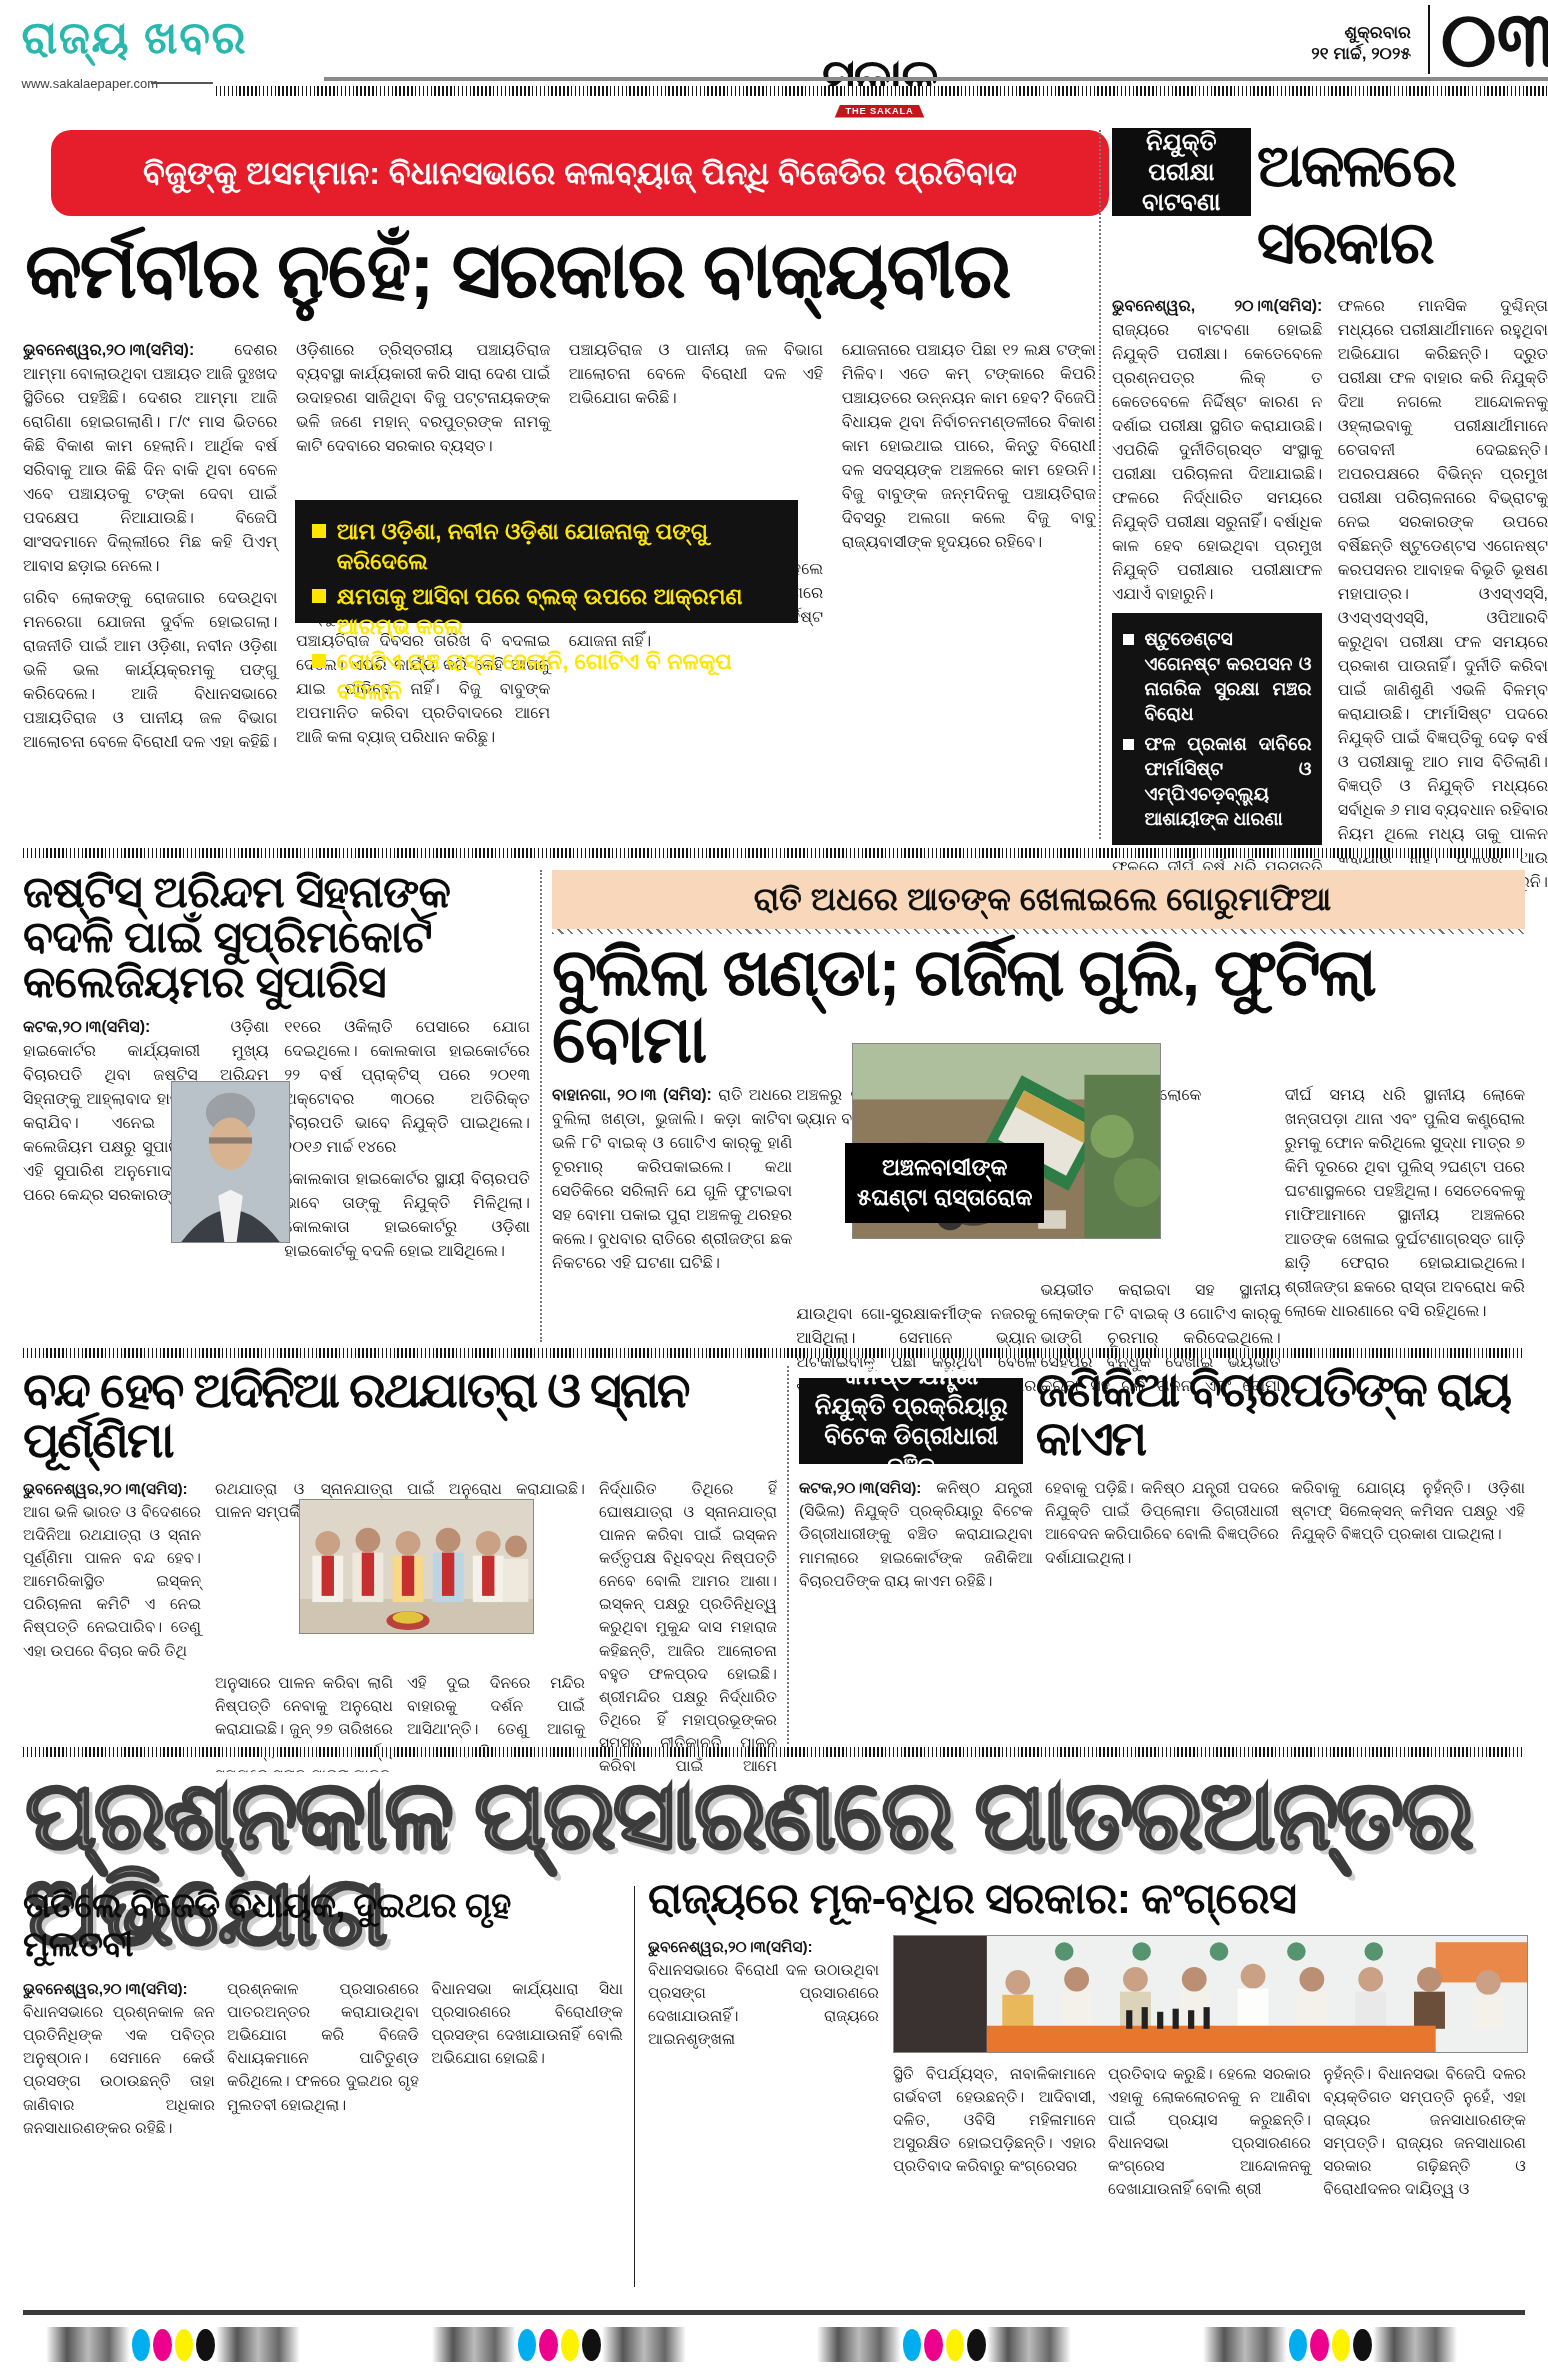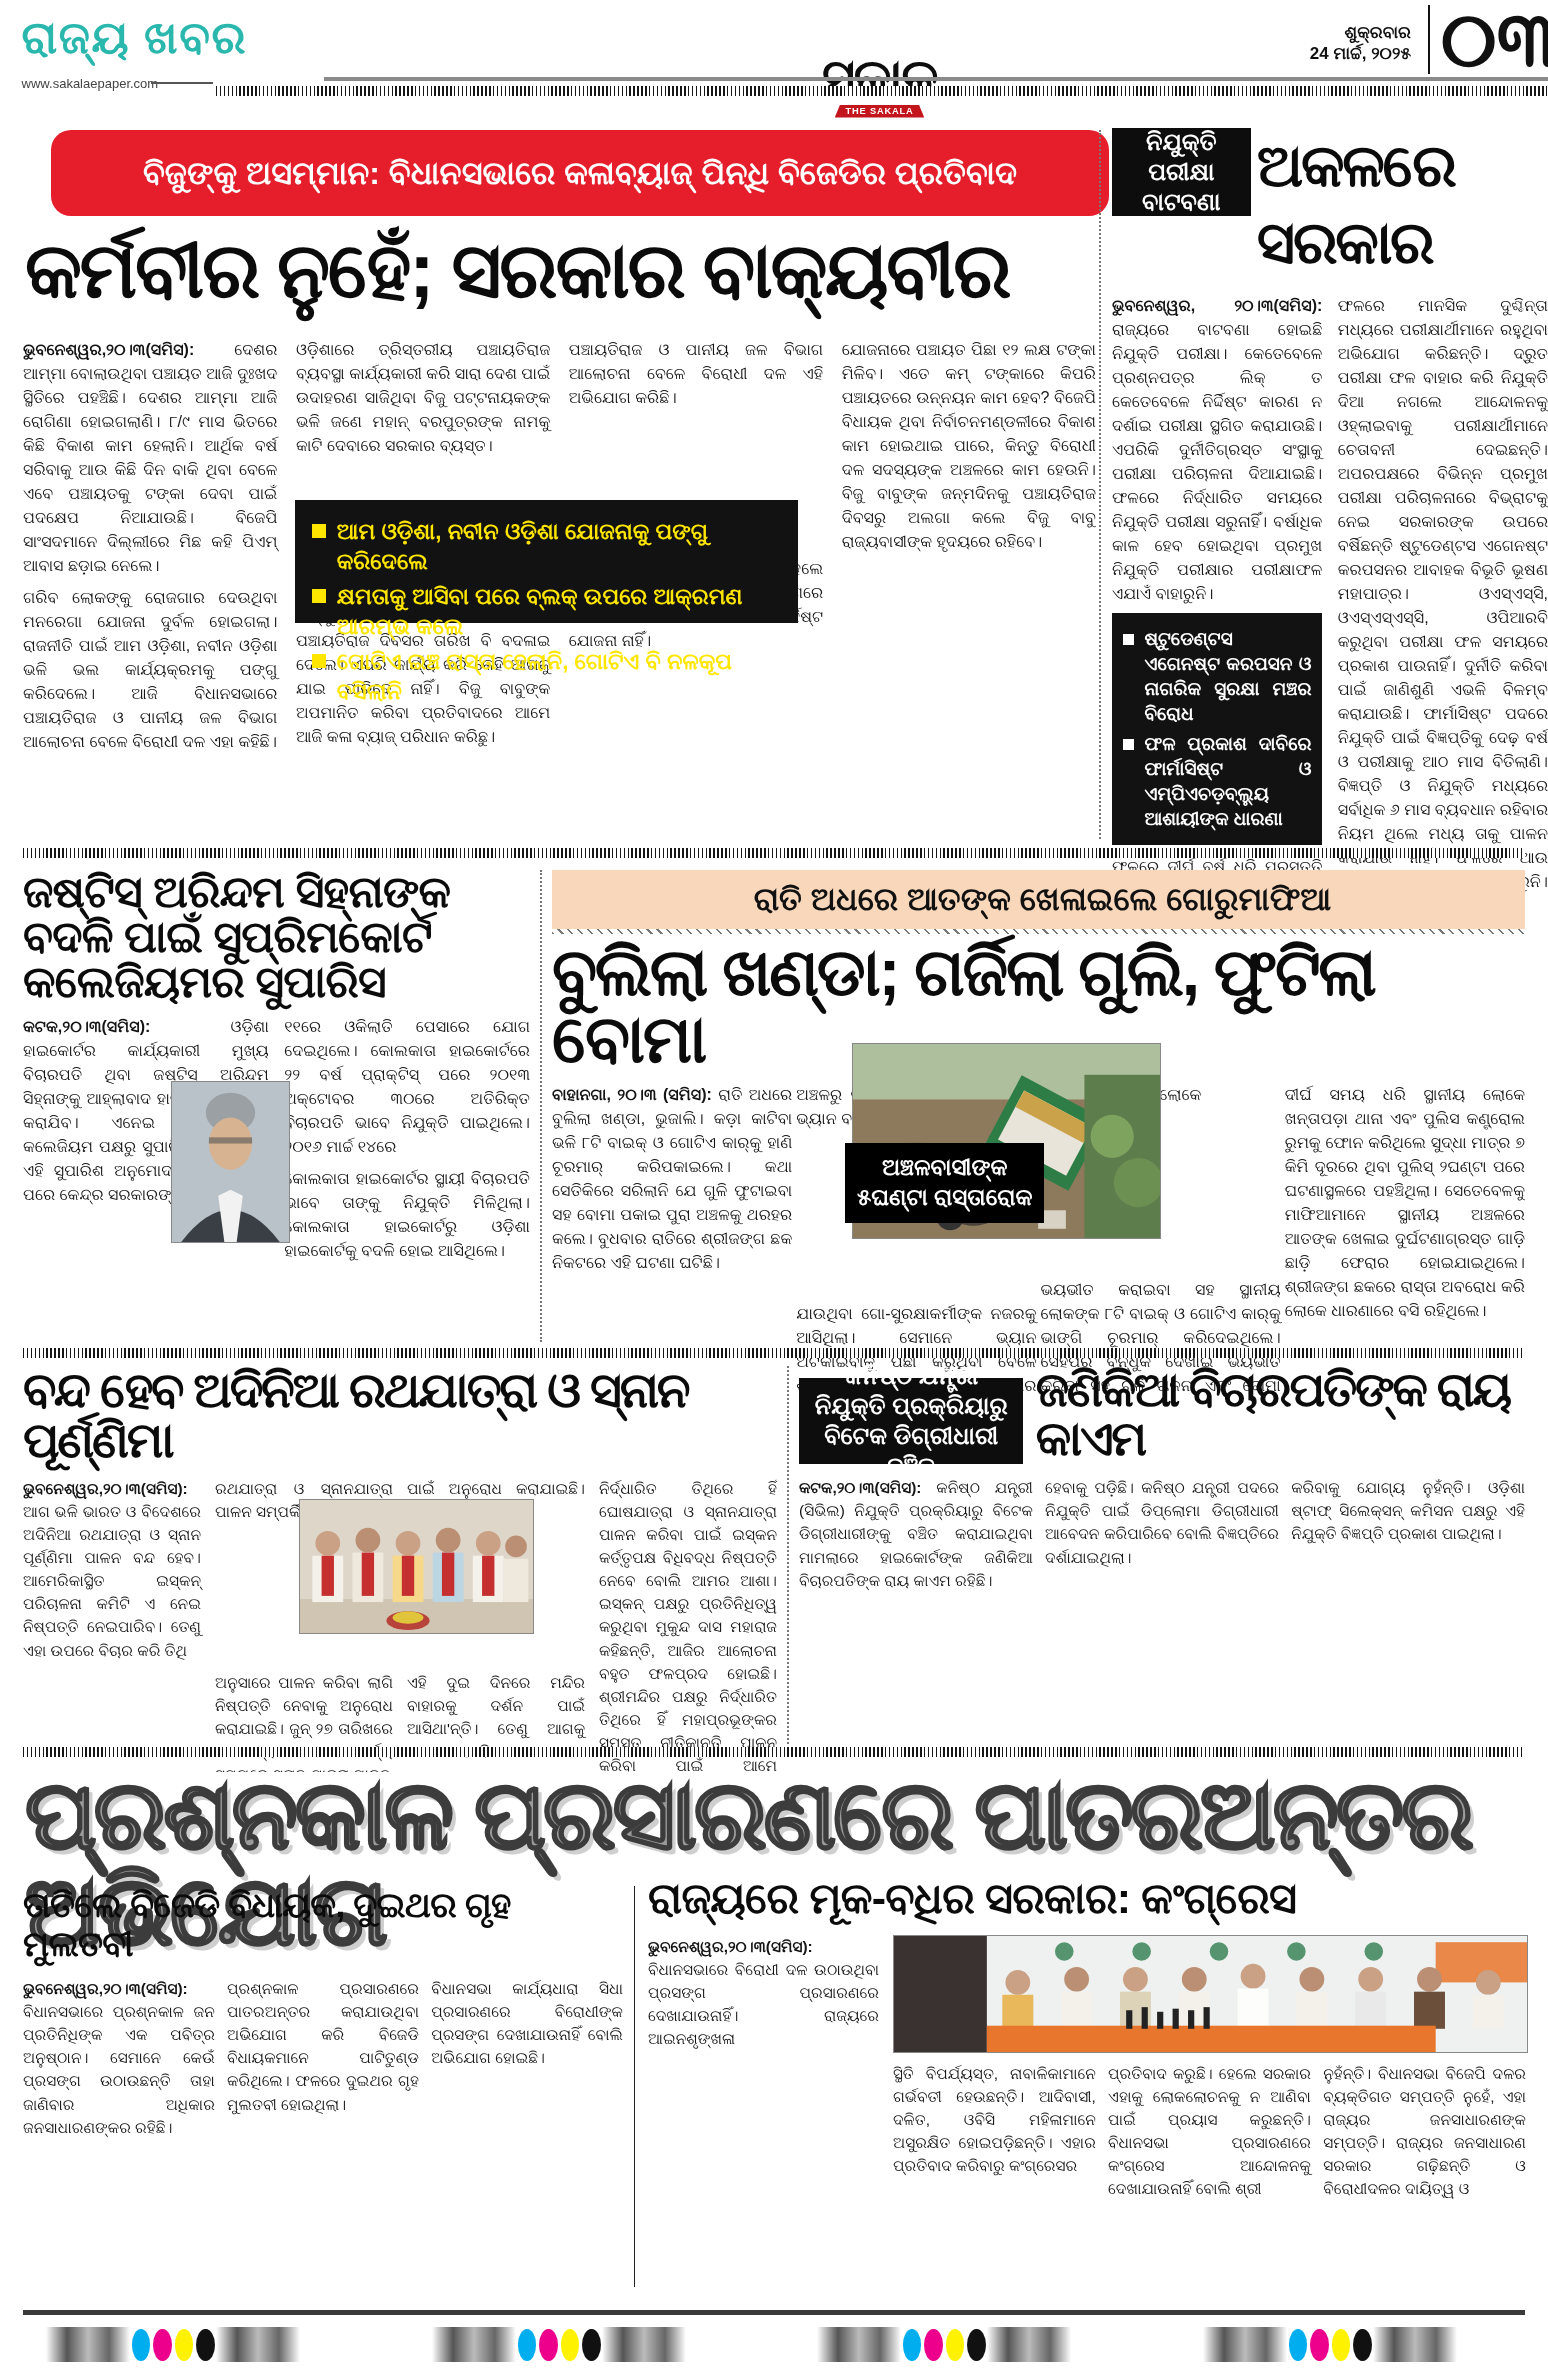--- a/index.html
+++ b/index.html
@@ -60,21 +60,21 @@
   <div class="abs site" style="left:21.6px;top:76px;">www.sakalaepaper.com</div>
   <div class="abs smline" style="left:151px;top:82px;width:62px;"></div>
 
   <div class="abs masthead" style="left:787px;top:14px;width:185px;margin-top:38px;">
     <div class="masthead-word">ସକାଳ</div>
     <div class="masthead-sub">THE SAKALA</div>
   </div>
 
   <div class="abs datebox" style="left:1203px;top:21.6px;width:208px;">
     <div>ଶୁକ୍ରବାର</div>
-    <div>24 ମାର୍ଚ୍ଚ, ୨୦୨୫</div>
+    <div>୨୧ ମାର୍ଚ୍ଚ, ୨୦୨୫</div>
   </div>
   <div class="abs pageno" style="left:1428px;top:4.6px;">୦୩</div>
 
   <div class="abs rule-gray" style="left:324px;top:77px;width:1225px;"></div>
   <div class="abs tickstrip" style="left:216px;top:86px;width:1333px;"></div>
 
   <div class="abs kicker-red" style="left:51px;top:130px;width:1012px;height:86px;padding:0 23px;">ବିଜୁଙ୍କୁ ଅସମ୍ମାନ: ବିଧାନସଭାରେ କଳାବ୍ୟାଜ୍ ପିନ୍ଧି ବିଜେଡିର ପ୍ରତିବାଦ</div>
 
   <div class="abs huge-head" style="left:25px;top:231px;width:1072px;font-size:77px;">କର୍ମବୀର ନୁହେଁ; ସରକାର ବାକ୍ୟବୀର</div>
 

